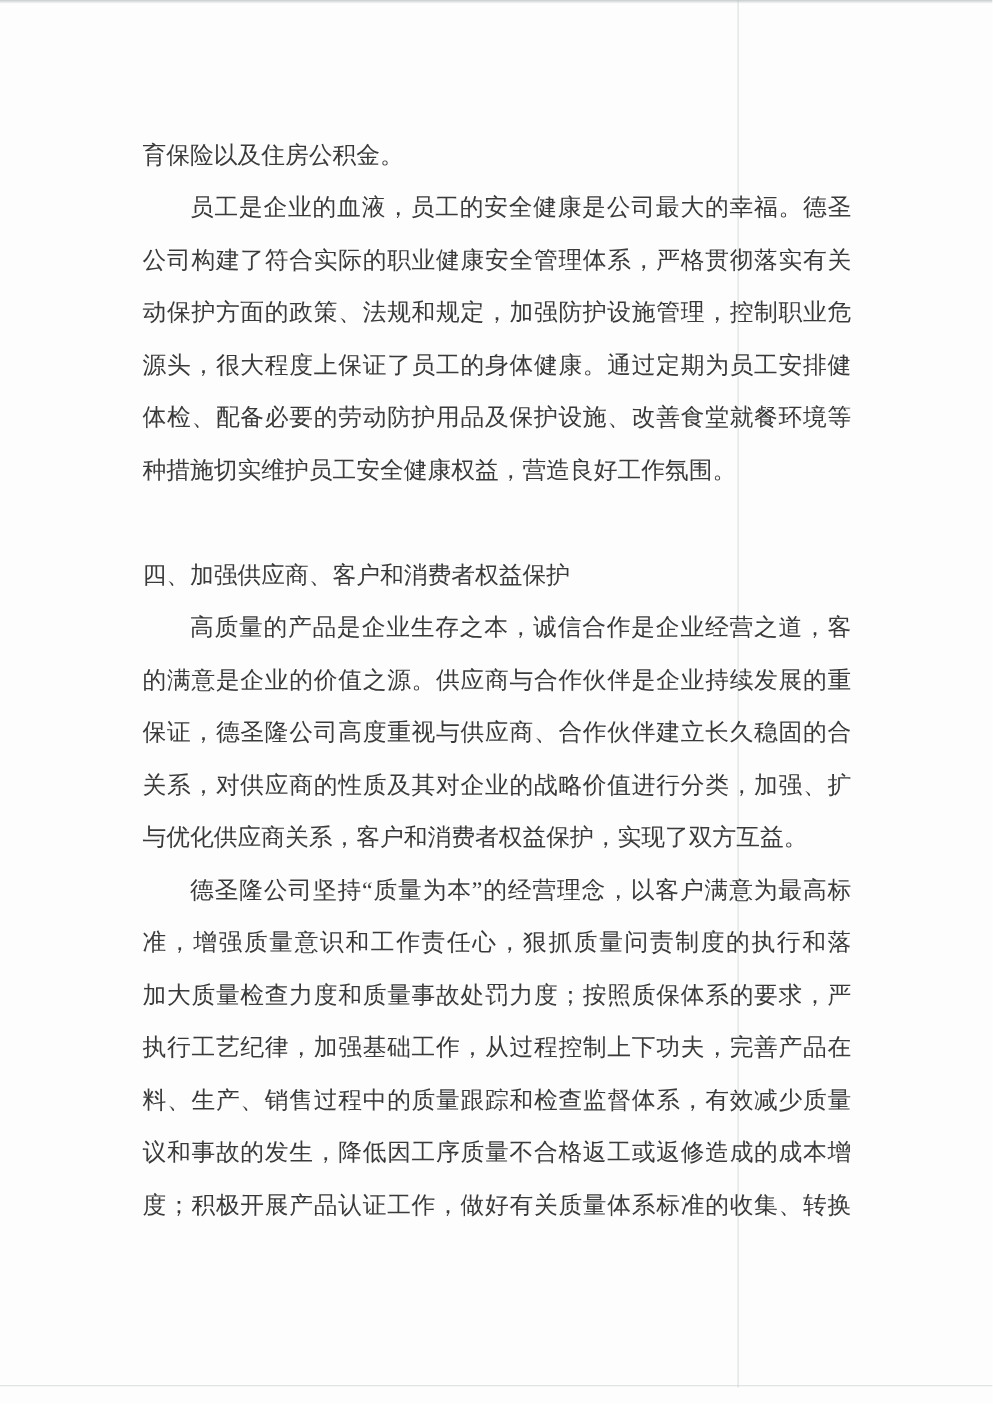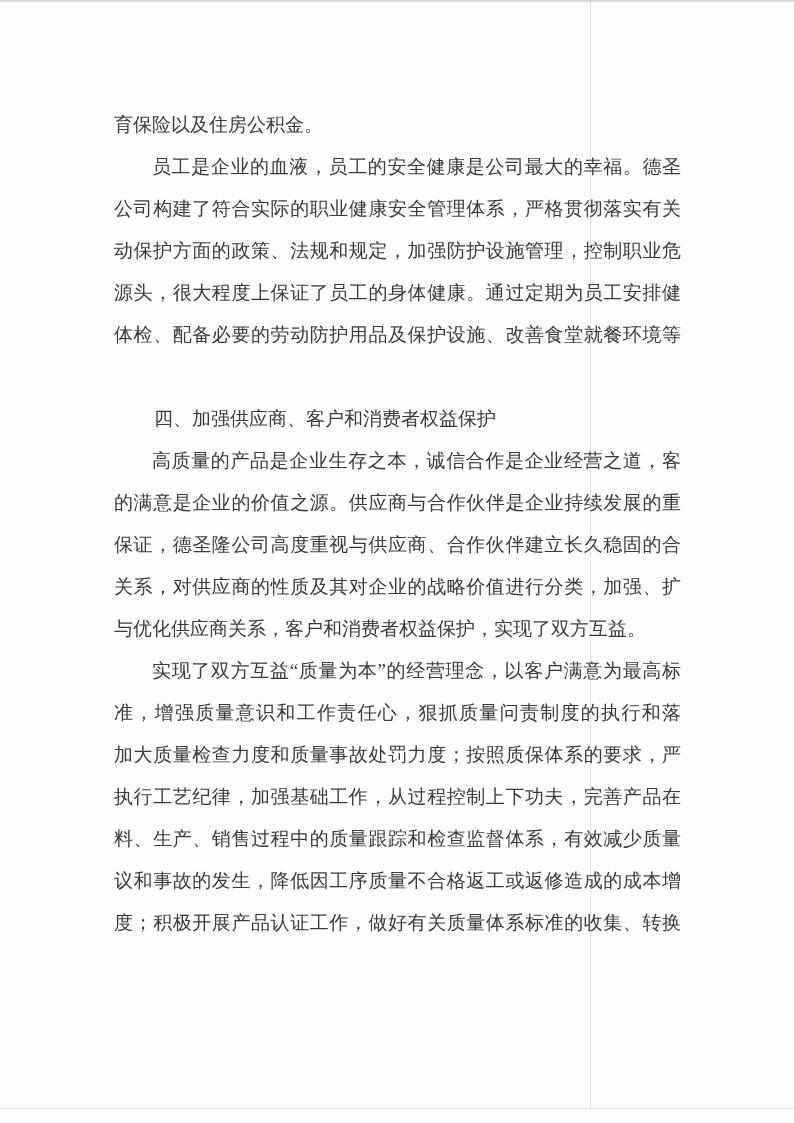--- a/index.html
+++ b/index.html
@@ -61,53 +61,53 @@
   }
   .spacer {
     height: 42px;
   }
   .heading {
     height: 42px;
     line-height: 42px;
     font-size: 19px;
     color: #3a3a3a;
     text-align: left;
-    margin-left: 40px;
   }
 </style>
 </head>
 <body>
 
 <div class="page">
 
   <div class="edge-top"></div>
   <div class="fold-line"></div>
   <div class="bottom-line"></div>
 
   <div class="content">
 
     <div class="line short">育保险以及住房公积金。</div>
 
     <div class="line indent">员工是企业的血液，员工的安全健康是公司最大的幸福。德圣隆</div>
     <div class="line">公司构建了符合实际的职业健康安全管理体系，严格贯彻落实有关劳</div>
     <div class="line">动保护方面的政策、法规和规定，加强防护设施管理，控制职业危害</div>
     <div class="line">源头，很大程度上保证了员工的身体健康。通过定期为员工安排健康</div>
     <div class="line">体检、配备必要的劳动防护用品及保护设施、改善食堂就餐环境等多</div>
+    <div class="line short">种措施切实维护员工安全健康权益，营造良好工作氛围。</div>
 
     <div class="spacer"></div>
 
     <div class="heading">四、加强供应商、客户和消费者权益保护</div>
 
     <div class="line indent">高质量的产品是企业生存之本，诚信合作是企业经营之道，客户</div>
     <div class="line">的满意是企业的价值之源。供应商与合作伙伴是企业持续发展的重要</div>
     <div class="line">保证，德圣隆公司高度重视与供应商、合作伙伴建立长久稳固的合作</div>
     <div class="line">关系，对供应商的性质及其对企业的战略价值进行分类，加强、扩展</div>
     <div class="line short">与优化供应商关系，客户和消费者权益保护，实现了双方互益。</div>
 
-    <div class="line indent">实现了双方互益“质量为本”的经营理念，以客户满意为最高标</div>
+    <div class="line indent">德圣隆公司坚持“质量为本”的经营理念，以客户满意为最高标</div>
     <div class="line">准，增强质量意识和工作责任心，狠抓质量问责制度的执行和落实，</div>
     <div class="line">加大质量检查力度和质量事故处罚力度；按照质保体系的要求，严格</div>
     <div class="line">执行工艺纪律，加强基础工作，从过程控制上下功夫，完善产品在投</div>
     <div class="line">料、生产、销售过程中的质量跟踪和检查监督体系，有效减少质量异</div>
     <div class="line">议和事故的发生，降低因工序质量不合格返工或返修造成的成本增加</div>
     <div class="line">度；积极开展产品认证工作，做好有关质量体系标准的收集、转换和</div>
 
   </div>
 </div>
 

